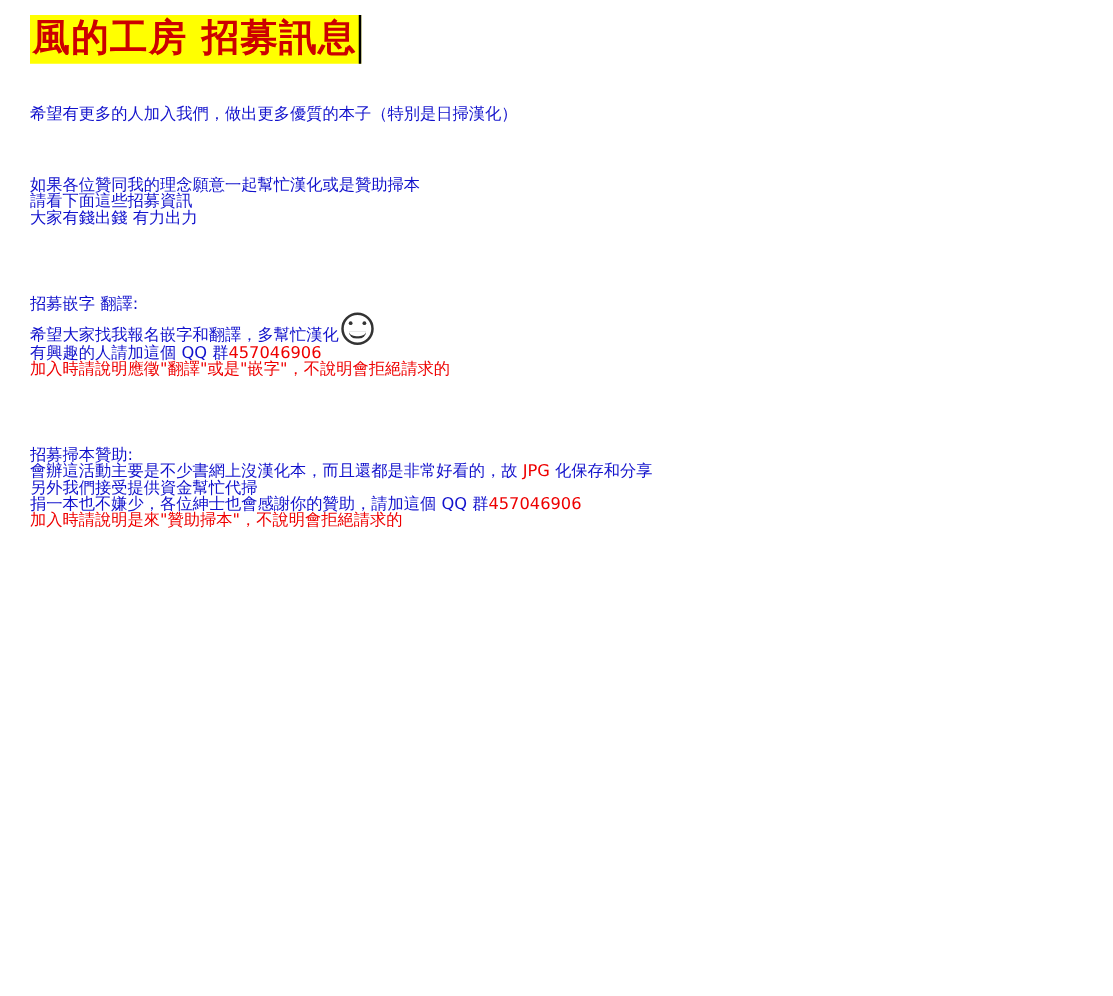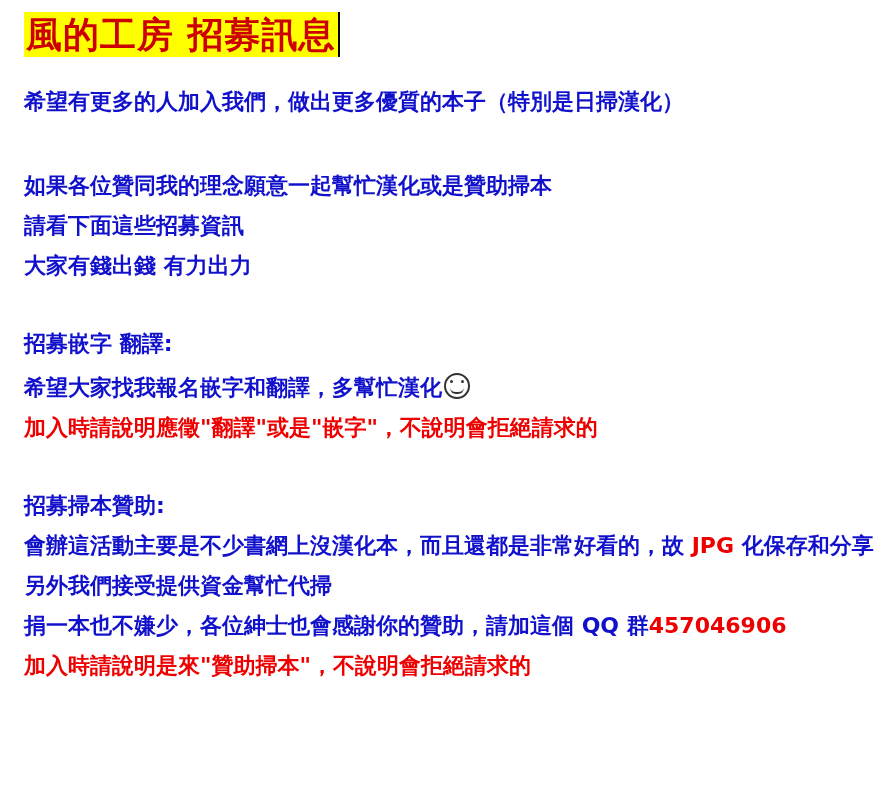--- a/index.html
+++ b/index.html
@@ -15,44 +15,44 @@
   }
   .page {
     position: relative;
     width: 890px;
     height: 797px;
     box-sizing: border-box;
     padding: 0 0 0 24px;
   }
   .title {
     display: inline-block;
-    font-size: 36px;
+    font-size: 30px;
     font-weight: bold;
     color: #cc0000;
     background: #ffff00;
     line-height: 1.15;
     margin-top: 12px;
     padding: 2px 2px 2px 2px;
     border-right: 2px solid #000000;
     letter-spacing: 1px;
   }
   .line {
-    font-size: 22px;
-    font-weight: bold;
+    font-size: 13px;
+    font-weight: normal;
     color: #1111cc;
     line-height: 1.0;
     white-space: nowrap;
   }
   .line.red {
     color: #ee0000;
   }
   .gap-lg { height: 34px; }
   .gap-md { height: 22px; }
   .gap-sm { height: 10px; }
-  .row-space { margin-top: 18px; }
+  .row-space { }
   .accent-red { color: #ee0000; }
   .latin {
     font-family: "DejaVu Sans", "Liberation Sans", sans-serif;
   }
   .emoji {
     display: inline-block;
     width: 22px;
     height: 22px;
     vertical-align: -4px;
     border-radius: 50%;
@@ -101,20 +101,23 @@
   <div class="line row-space">請看下面這些招募資訊</div>
   <div class="line row-space">大家有錢出錢  有力出力</div>
 
   <div class="gap-lg"></div>
   <div class="gap-md"></div>
 
   <div class="line">招募嵌字  翻譯:</div>
   <div class="line row-space">
     <span>希望大家找我報名嵌字和翻譯，多幫忙漢化</span><span class="emoji"><span></span></span>
   </div>
+  <div class="line row-space">
+    <span>有興趣的人請加這個 </span><span class="latin">QQ 群</span><span class="latin accent-red">457046906</span>
+  </div>
   <div class="line red row-space">加入時請說明應徵"翻譯"或是"嵌字"，不說明會拒絕請求的</div>
 
   <div class="gap-lg"></div>
   <div class="gap-md"></div>
 
   <div class="line">招募掃本贊助:</div>
   <div class="line row-space">
     <span>會辦這活動主要是不少書網上沒漢化本，而且還都是非常好看的，故 </span><span class="latin accent-red">JPG</span><span> 化保存和分享</span>
   </div>
   <div class="line row-space">另外我們接受提供資金幫忙代掃</div>

